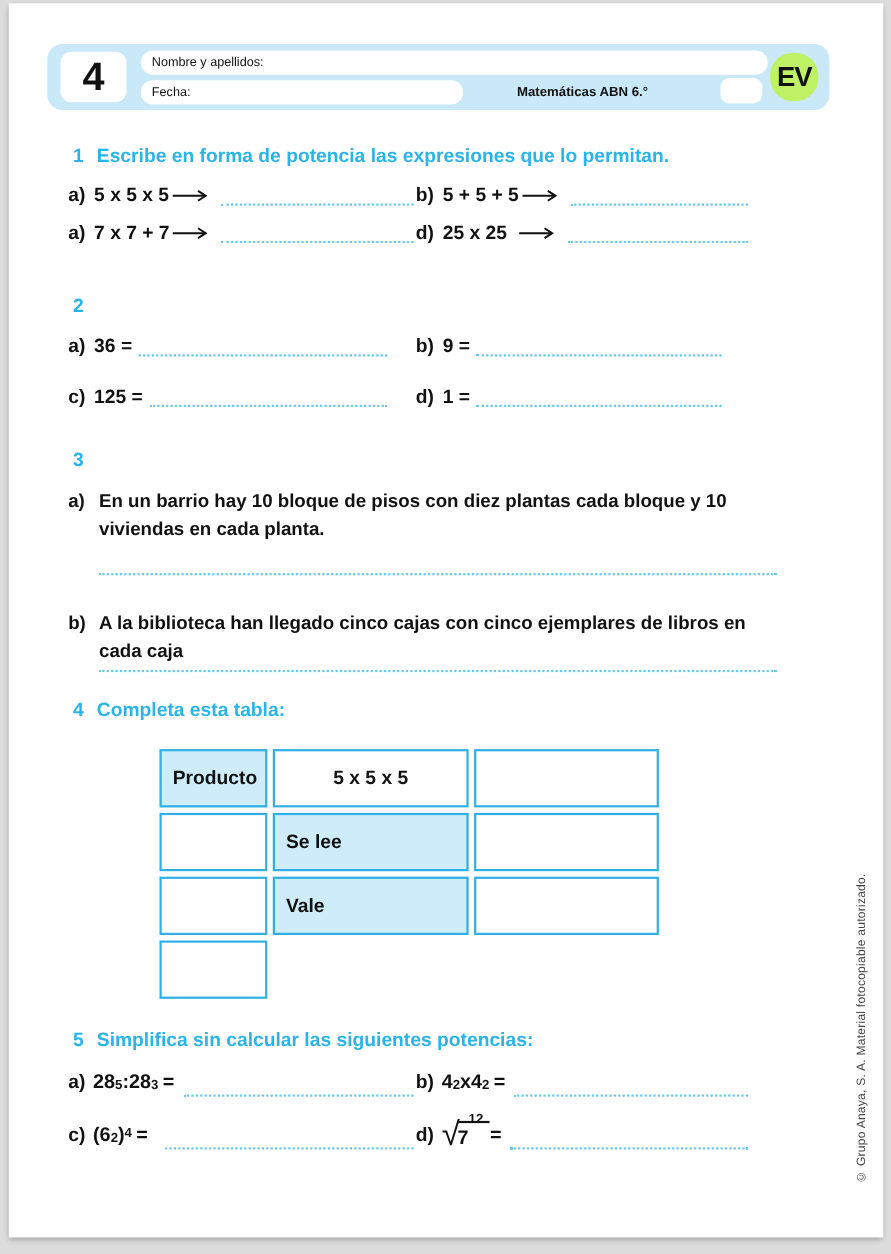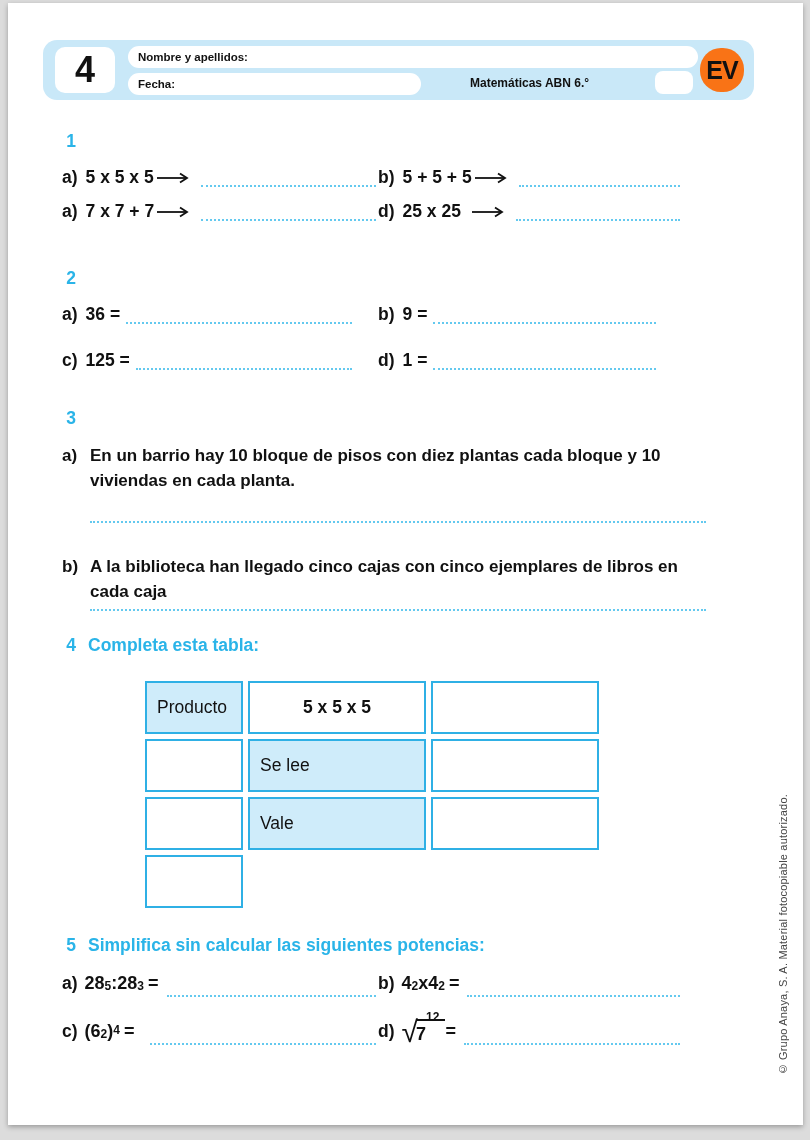--- a/index.html
+++ b/index.html
@@ -20,33 +20,33 @@
     background:#c9e8f8;border-radius:14px;
   }
   .unit-box{
     position:absolute;left:12px;top:7px;width:60px;height:46px;background:#fff;
     border-radius:10px;display:flex;align-items:center;justify-content:center;
     font-size:36px;font-weight:bold;
   }
   .field-bar{
     position:absolute;background:#fff;border-radius:11px;height:22px;
     display:flex;align-items:center;padding-left:10px;
-    font-size:11.5px;font-weight:bold;
+    font-size:11.5px;font-weight:normal;
   }
   .name-bar{left:85px;top:6px;width:560px;}
   .fecha-bar{left:85px;top:33px;width:283px;}
   .subject{
     position:absolute;left:427px;top:36px;font-size:12px;font-weight:bold;
   }
   .small-box{
     position:absolute;left:612px;top:31px;width:38px;height:23px;
     background:#fff;border-radius:8px;
   }
   .ev-box{
-    position:absolute;left:657px;top:8px;width:44px;height:44px;background:#f97316;
+    position:absolute;left:657px;top:8px;width:44px;height:44px;background:#bef264;
     border-radius:21px;display:flex;align-items:center;justify-content:center;
     font-size:25px;font-weight:bold;letter-spacing:-1px;
   }
 
   
   .ex{position:absolute;left:54px;width:648px;}
   .ex-title{display:flex;color:#2ab4e8;font-weight:bold;font-size:17.5px;line-height:22px;}
   .ex-num{width:14px;margin-right:12px;text-align:right;flex:none;}
 
   .grid2{display:grid;grid-template-columns:316px 304px;}
@@ -79,21 +79,21 @@
     grid-template-columns:98px 178px 168px;
     grid-auto-rows:53px;gap:5px;
   }
   .pcell{
     border:2px solid #2fb0e5;box-sizing:border-box;background:#fff;
     display:flex;align-items:center;justify-content:center;
     font-size:17.5px;font-weight:bold;
   }
   .pcell.lab{
     background:#cfecfa;justify-content:flex-start;padding-left:10px;
-    font-weight:normal;font-size:17.5px;
+    font-weight:bold;font-size:17.5px;
   }
 
   
   #ex5 .grid2{margin-top:12px;row-gap:18px;}
   .formula{display:flex;align-items:flex-end;font-weight:bold;font-size:18px;line-height:30px;}
   .formula .letter{margin-right:7px;font-size:17.5px;}
   .formula sup{font-size:12px;position:relative;top:-12px;line-height:0;text-align:center;}
   .formula sup.outer{top:-16px;}
   .formula .eq{margin:0 2px 0 4px;}
   .sqrt{display:inline-flex;align-items:flex-start;}
@@ -125,20 +125,21 @@
     <div class="subject">Matemáticas ABN 6.°</div>
     <div class="small-box"></div>
     <div class="ev-box">
       <span>EV</span>
     </div>
   </div>
 
   <div class="ex" id="ex1" style="top:127px;">
     <div class="ex-title">
       <span class="ex-num">1</span>
+      <span>Escribe en forma de potencia las expresiones que lo permitan.</span>
     </div>
     <div class="grid2">
       <div class="item">
         <span class="letter">a)</span>
         <span>5 x 5 x 5</span>
         <svg class="arrow" width="34" height="12" viewBox="0 0 34 12">
             <line x1="1" y1="6" x2="30" y2="6" stroke="#111" stroke-width="1.8"></line>
             <path d="M24 1.5 L31 6 L24 10.5" fill="none" stroke="#111" stroke-width="1.8"></path>
           </svg>
         <span class="blank"></span>

